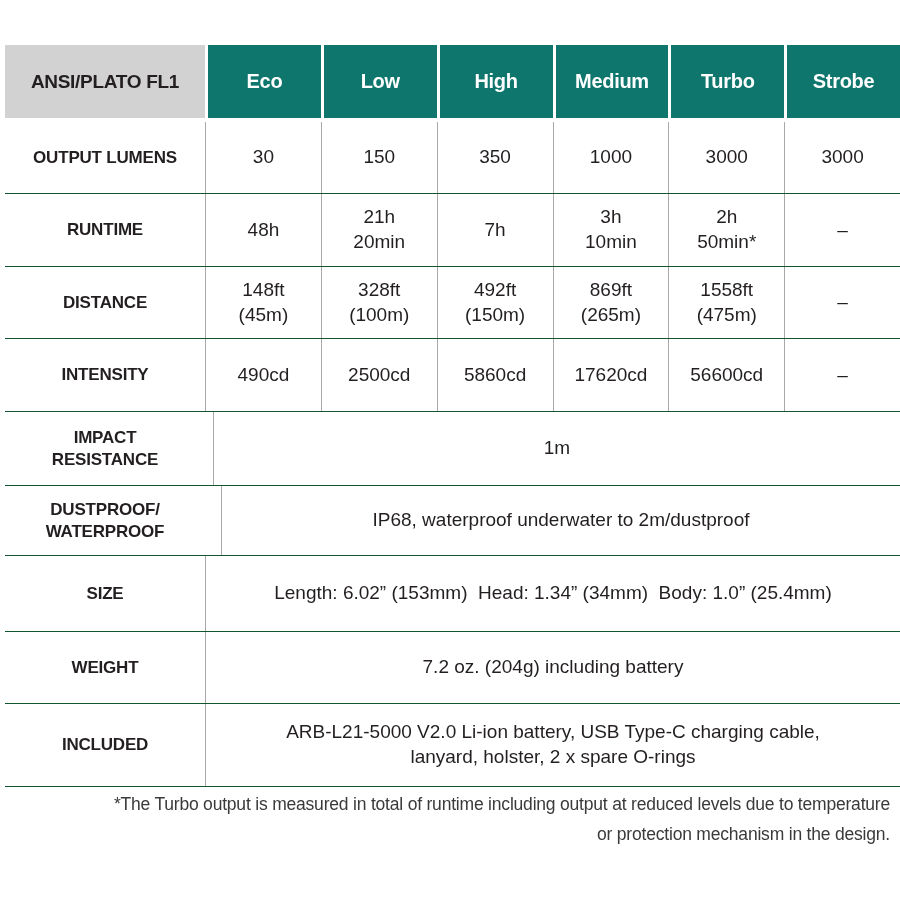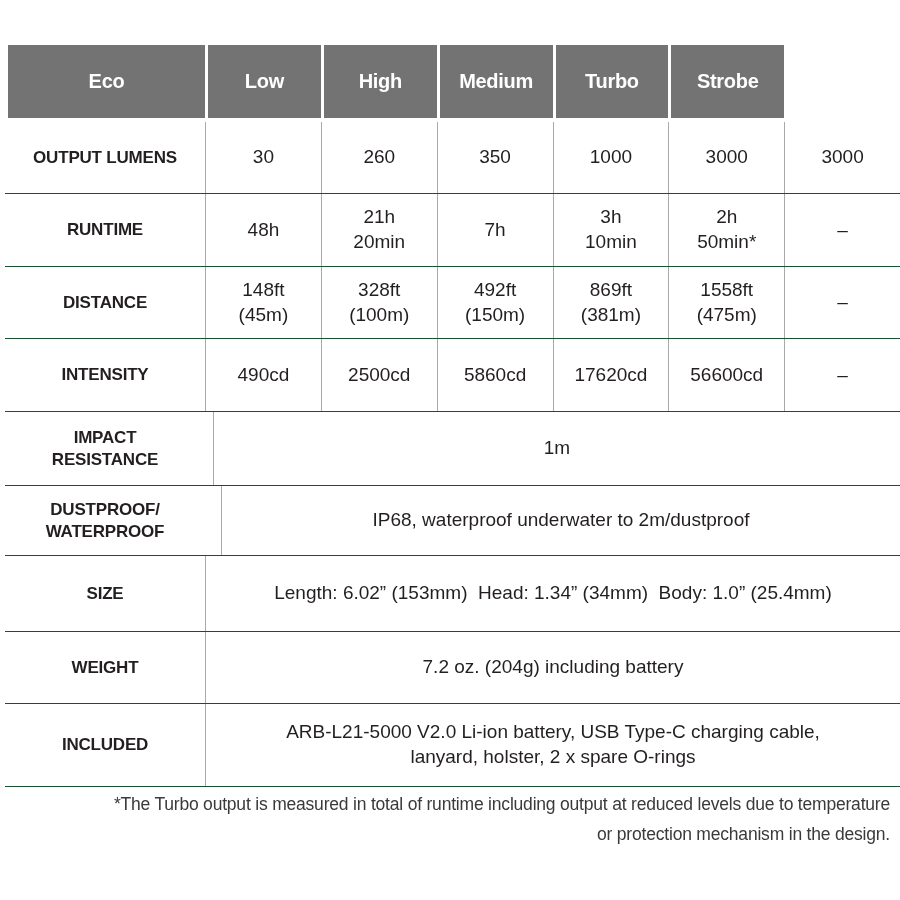--- a/index.html
+++ b/index.html
@@ -23,21 +23,21 @@
     grid-template-columns: 200px 1fr;
   }
   
   .header-row { height: 73px; margin-bottom: 4px; }
   .corner-cell {
     background: #d2d2d2;
     display: flex; align-items: center; justify-content: center;
     font-weight: bold; font-size: 19px; letter-spacing: -0.3px;
   }
   .mode-cell {
-    background: #737373; color: #ffffff;
+    background: #0f766e; color: #ffffff;
     border-left: 3px solid #ffffff;
     display: flex; align-items: center; justify-content: center;
     font-weight: bold; font-size: 20px; letter-spacing: -0.3px;
   }
   
   .body-row { border-bottom: 1px solid #14532d; }
   .label-cell {
     display: flex; align-items: center; justify-content: center;
     text-align: center;
     font-weight: bold; font-size: 17px; line-height: 1.25;
@@ -68,32 +68,33 @@
     white-space: pre-line;
     letter-spacing: -0.2px;
   }
 </style>
 </head>
 <body>
 
 <div class="spec-table">
 
   <div class="grid-row header-row">
+    <div class="corner-cell">ANSI/PLATO FL1</div>
     <div class="mode-cell">Eco</div>
     <div class="mode-cell">Low</div>
     <div class="mode-cell">High</div>
     <div class="mode-cell">Medium</div>
     <div class="mode-cell">Turbo</div>
     <div class="mode-cell">Strobe</div>
   </div>
 
   <div class="grid-row body-row h72">
     <div class="label-cell">OUTPUT LUMENS</div>
     <div class="value-cell">30</div>
-    <div class="value-cell">260</div>
+    <div class="value-cell">150</div>
     <div class="value-cell">350</div>
     <div class="value-cell">1000</div>
     <div class="value-cell">3000</div>
     <div class="value-cell">3000</div>
   </div>
 
   <div class="grid-row body-row h73">
     <div class="label-cell">RUNTIME</div>
     <div class="value-cell">48h</div>
     <div class="value-cell">21h
@@ -108,21 +109,21 @@
 
   <div class="grid-row body-row h72">
     <div class="label-cell">DISTANCE</div>
     <div class="value-cell">148ft
 (45m)</div>
     <div class="value-cell">328ft
 (100m)</div>
     <div class="value-cell">492ft
 (150m)</div>
     <div class="value-cell">869ft
-(381m)</div>
+(265m)</div>
     <div class="value-cell">1558ft
 (475m)</div>
     <div class="value-cell">–</div>
   </div>
 
   <div class="grid-row body-row h73">
     <div class="label-cell">INTENSITY</div>
     <div class="value-cell">490cd</div>
     <div class="value-cell">2500cd</div>
     <div class="value-cell">5860cd</div>

